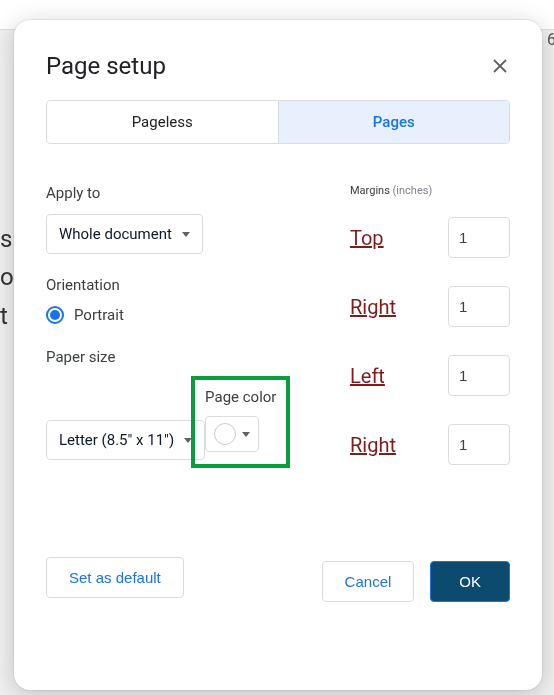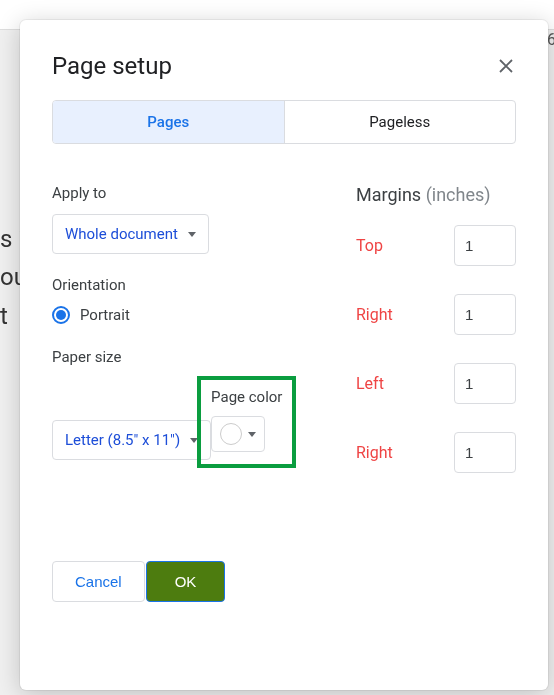--- a/index.html
+++ b/index.html
@@ -22,26 +22,26 @@
       position: absolute;
       left: 0;
       top: 220px;
       font-size: 24px;
       color: #333;
       line-height: 1.6;
     }
     .bg-right { position: absolute; right: -2px; top: 30px; font-size: 16px; color: #555;}
     .dialog {
       position: absolute;
-      left: 20px;
+      left: 14px;
       top: 20px;
       width: 528px;
       height: 670px;
       background: #fff;
-      border-radius: 6px;
+      border-radius: 16px;
       box-shadow: 0 4px 24px rgba(0,0,0,0.2), 0 0 0 1px rgba(0,0,0,0.05);
       padding: 32px 32px 24px 32px;
     }
     .dialog-header {
       display: flex;
       justify-content: space-between;
       align-items: center;
       margin-bottom: 20px;
     }
     .dialog-title {
@@ -88,21 +88,21 @@
       margin-bottom: 12px;
       display:block;
     }
     .dropdown {
       display: inline-flex;
       align-items: center;
       border: 1px solid #dadce0;
       border-radius: 4px;
       padding: 10px 12px;
       font-size: 15px;
-      color: #1d4ed8;
+      color: #0f172a;
       cursor: pointer;
       gap: 10px;
       margin-bottom: 22px;
     }
     .dropdown-arrow {
       width: 0; height: 0;
       border-left: 4px solid transparent;
       border-right: 4px solid transparent;
       border-top: 5px solid #5f6368;
     }
@@ -153,59 +153,59 @@
       gap: 6px;
       margin-top: 10px;
     }
     .color-swatch {
       width: 22px; height: 22px;
       border: 1px solid #ccc;
       border-radius: 50%;
       background: #fff;
     }
     .margins-header {
-      font-size: 18px;
+      font-size: 11px;
       color: #3c4043;
       margin-bottom: 20px;
     }
     .margins-unit { color: #80868b; }
     .margin-row {
       display: flex;
       align-items: center;
       justify-content: space-between;
       margin-bottom: 28px;
     }
-    .margin-label { font-size: 16px; color: #ef4444; }
+    .margin-label { font-size: 20px; color: #7f1d1d; text-decoration: underline; }
     .margin-input {
       width: 62px;
       padding: 11px 10px;
       border: 1px solid #dadce0;
       border-radius: 4px;
       font-size: 15px;
       color: #3c4043;
     }
     .dialog-footer {
       display: flex;
       justify-content: space-between;
       align-items: center;
       margin-top: 60px;
     }
-    .footer-right { display: flex; gap: 1px; }
+    .footer-right { display: flex; gap: 16px; margin-top: 8px; }
     .btn {
       padding: 11px 22px;
       border-radius: 4px;
       font-size: 15px;
       cursor: pointer;
       border: 1px solid #dadce0;
       background: #fff;
       color: #1a73e8;
       font-weight: 500;
     }
     .btn.primary {
-      background: #4d7c0f;
+      background: #0c4a6e;
       color: #fff;
       border-color: #1a73e8;
       padding: 3px 28px;
     }
   </style>
 </head>
 <body>
 
 <div class="bg-toolbar"></div>
 <div class="bg-right">6</div>
@@ -219,22 +219,22 @@
   <div class="dialog-header">
     <div class="dialog-title">Page setup</div>
     <div class="close-icon">
       <svg width="16" height="16" viewBox="0 0 16 16">
           <path d="M2 2 L14 14 M14 2 L2 14" stroke="#5f6368" stroke-width="1.8" fill="none"></path>
         </svg>
     </div>
   </div>
 
   <div class="tabs">
+    <div class="tab">Pageless</div>
     <div class="tab active">Pages</div>
-    <div class="tab">Pageless</div>
   </div>
 
   <div class="content">
     <div class="left-col">
       <span class="section-label">Apply to</span>
       <div class="dropdown">
         <span>Whole document</span>
         <span class="dropdown-arrow"></span>
       </div>
 
@@ -279,18 +279,19 @@
         <input class="margin-input" value="1" style="">
       </div>
       <div class="margin-row">
         <span class="margin-label">Right</span>
         <input class="margin-input" value="1" style="">
       </div>
     </div>
   </div>
 
   <div class="dialog-footer">
+    <button class="btn">Set as default</button>
     <div class="footer-right">
       <button class="btn">Cancel</button>
       <button class="btn primary">OK</button>
     </div>
   </div>
 </div>
 
 </body></html>

